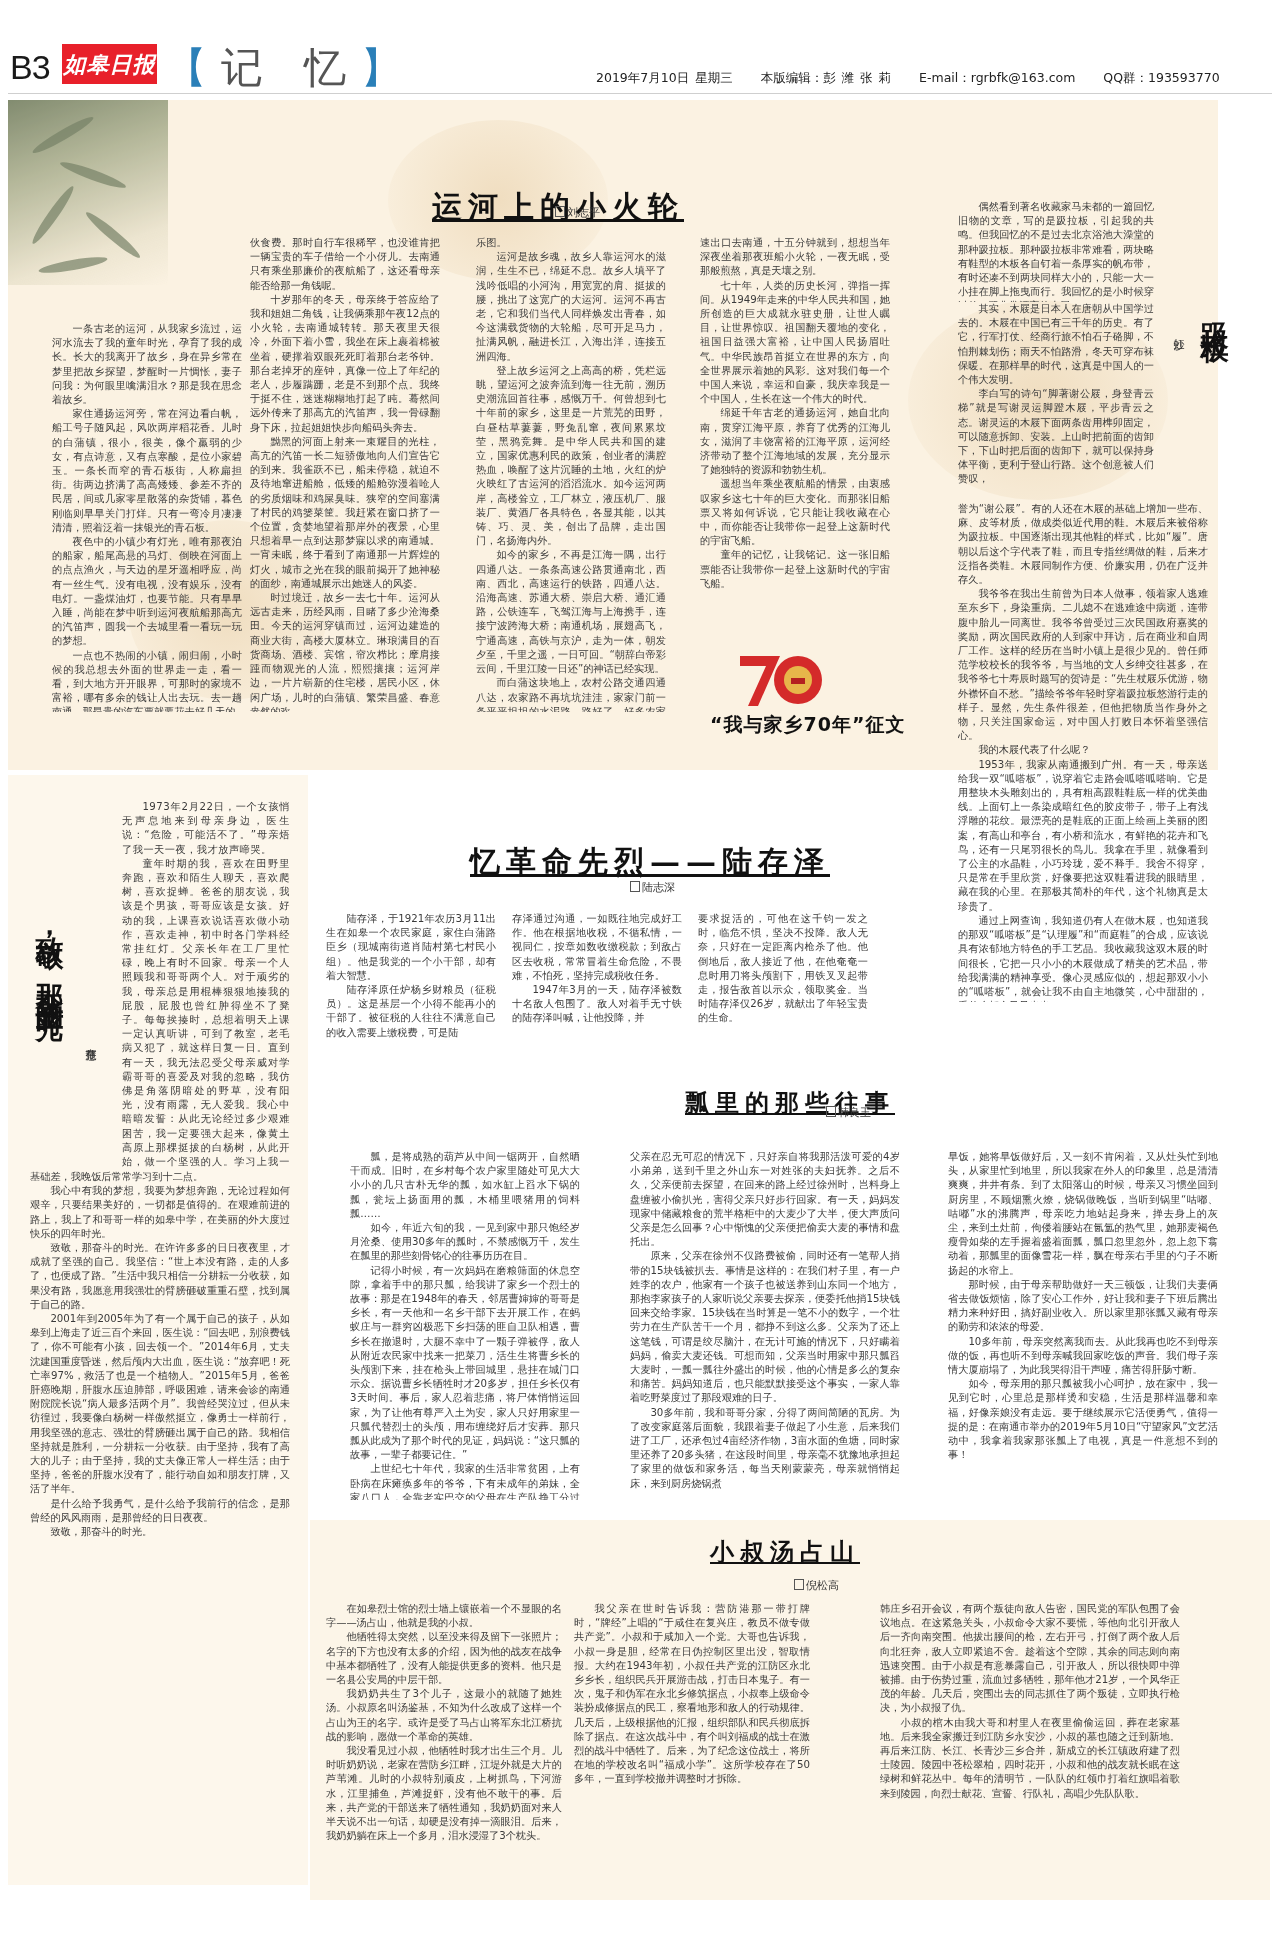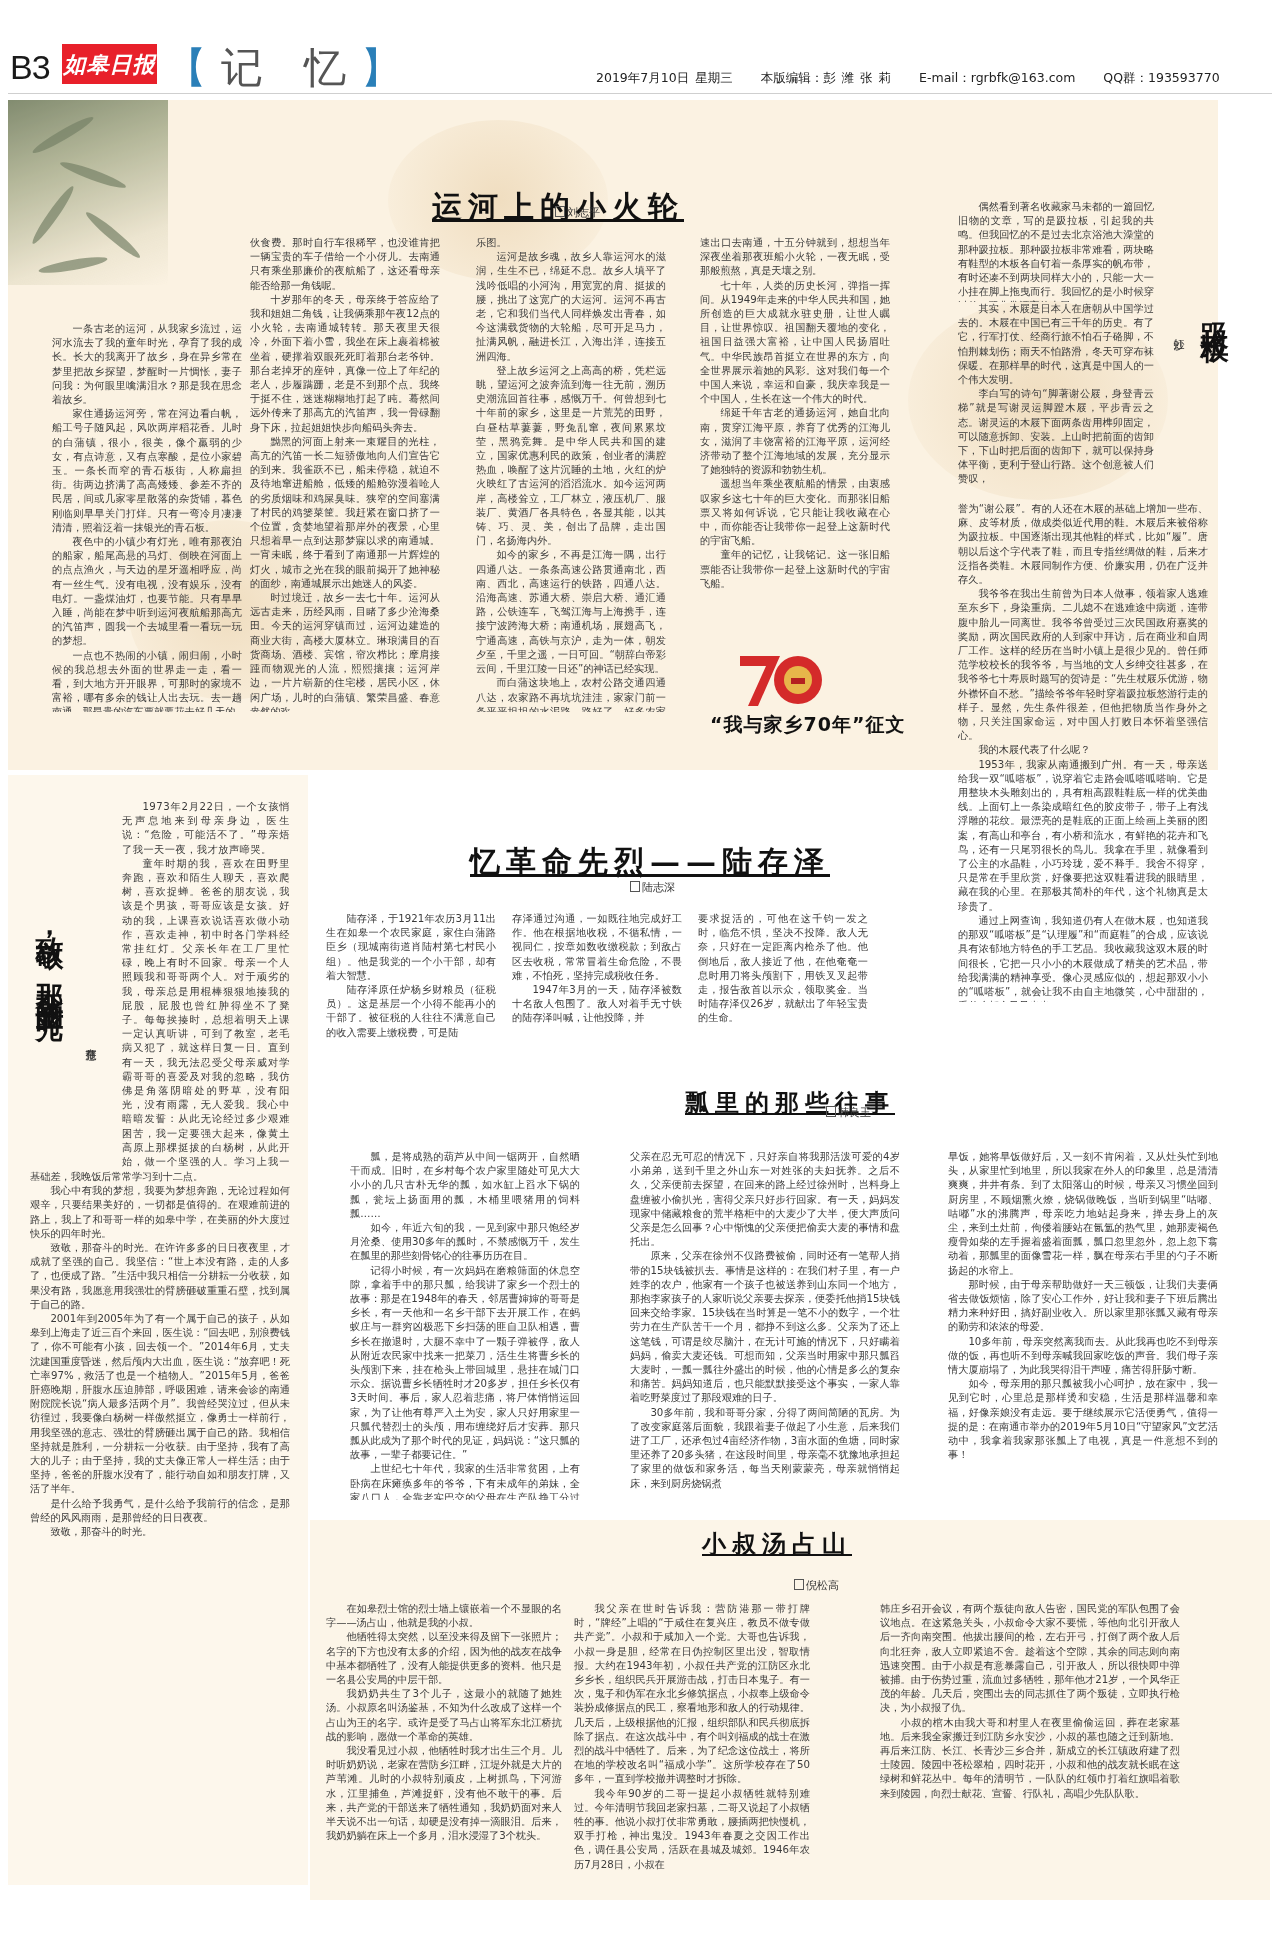--- a/index.html
+++ b/index.html
@@ -161,28 +161,27 @@
   <p>30多年前，我和哥哥分家，分得了两间简陋的瓦房。为了改变家庭落后面貌，我跟着妻子做起了小生意，后来我们进了工厂，还承包过4亩经济作物，3亩水面的鱼塘，同时家里还养了20多头猪，在这段时间里，母亲毫不犹豫地承担起了家里的做饭和家务活，每当天刚蒙蒙亮，母亲就悄悄起床，来到厨房烧锅煮</p>
 </div>
 <div class="col" style="left:948px;top:1150px;width:270px;height:350px;">
   <p class="cont">早饭，她将早饭做好后，又一刻不肯闲着，又从灶头忙到地头，从家里忙到地里，所以我家在外人的印象里，总是清清爽爽，井井有条。到了太阳落山的时候，母亲又习惯坐回到厨房里，不顾烟熏火燎，烧锅做晚饭，当听到锅里“咕嘟、咕嘟”水的沸腾声，母亲吃力地站起身来，掸去身上的灰尘，来到土灶前，佝偻着腰站在氤氲的热气里，她那麦褐色瘦骨如柴的左手握着盛着面瓢，瓢口忽里忽外，忽上忽下翕动着，那瓢里的面像雪花一样，飘在母亲右手里的勺子不断扬起的水帘上。</p>
   <p>那时候，由于母亲帮助做好一天三顿饭，让我们夫妻俩省去做饭烦恼，除了安心工作外，好让我和妻子下班后腾出精力来种好田，搞好副业收入。所以家里那张瓢又藏有母亲的勤劳和浓浓的母爱。</p>
   <p>10多年前，母亲突然离我而去。从此我再也吃不到母亲做的饭，再也听不到母亲喊我回家吃饭的声音。我们母子亲情大厦崩塌了，为此我哭得泪干声哑，痛苦得肝肠寸断。</p>
   <p>如今，母亲用的那只瓢被我小心呵护，放在家中，我一见到它时，心里总是那样烫和安稳，生活是那样温馨和幸福，好像亲娘没有走远。要于继续展示它活便勇气，值得一提的是：在南通市举办的2019年5月10日“守望家风”文艺活动中，我拿着我家那张瓢上了电视，真是一件意想不到的事！</p>
 </div>
 
 <section class="panel" style="left:310px;top:1520px;width:960px;height:380px;background:#fcf5e8;"></section>
-<h2 class="title-h" style="left:702px;top:1528px;font-size:24px;margin:0;text-align:right;">小叔汤占山</h2>
+<h2 class="title-h" style="left:702px;top:1528px;font-size:24px;margin:8px;text-align:right;">小叔汤占山</h2>
 <div class="byline" style="left:754px;top:1578px;">倪松高</div>
 <div class="col" style="left:326px;top:1602px;width:236px;height:268px;">
   <p>在如皋烈士馆的烈士墙上镶嵌着一个不显眼的名字——汤占山，他就是我的小叔。</p>
   <p>他牺牲得太突然，以至没来得及留下一张照片；名字的下方也没有太多的介绍，因为他的战友在战争中基本都牺牲了，没有人能提供更多的资料。他只是一名县公安局的中层干部。</p>
   <p>我奶奶共生了3个儿子，这最小的就随了她姓汤。小叔原名叫汤鉴基，不知为什么改成了这样一个占山为王的名字。或许是受了马占山将军东北江桥抗战的影响，愿做一个革命的英雄。</p>
   <p>我没看见过小叔，他牺牲时我才出生三个月。儿时听奶奶说，老家在营防乡江畔，江堤外就是大片的芦苇滩。儿时的小叔特别顽皮，上树抓鸟，下河游水，江里捕鱼，芦滩捉虾，没有他不敢干的事。后来，共产党的干部送来了牺牲通知，我奶奶面对来人半天说不出一句话，却硬是没有掉一滴眼泪。后来，我奶奶躺在床上一个多月，泪水浸湿了3个枕头。</p>
 </div>
 <div class="col" style="left:574px;top:1602px;width:236px;height:268px;">
   <p>我父亲在世时告诉我：营防港那一带打牌时，“牌经”上唱的“于咸住在复兴庄，教员不做专做共产党”。小叔和于咸加入一个党。大哥也告诉我，小叔一身是胆，经常在日伪控制区里出没，智取情报。大约在1943年初，小叔任共产党的江防区永北乡乡长，组织民兵开展游击战，打击日本鬼子。有一次，鬼子和伪军在永北乡修筑据点，小叔奉上级命令装扮成修据点的民工，察看地形和敌人的行动规律。几天后，上级根据他的汇报，组织部队和民兵彻底拆除了据点。在这次战斗中，有个叫刘福成的战士在激烈的战斗中牺牲了。后来，为了纪念这位战士，将所在地的学校改名叫“福成小学”。这所学校存在了50多年，一直到学校撤并调整时才拆除。</p>
-  <p>我今年90岁的二哥一提起小叔牺牲就特别难过。今年清明节我回老家扫墓，二哥又说起了小叔牺牲的事。他说小叔打仗非常勇敢，腰插两把快慢机，双手打枪，神出鬼没。1943年春夏之交因工作出色，调任县公安局，活跃在县城及城郊。1946年农历7月28日，小叔在</p>
 </div>
 <div class="col" style="left:822px;top:1602px;width:236px;height:268px;width:300px;left:880px;">
   <p class="cont">韩庄乡召开会议，有两个叛徒向敌人告密，国民党的军队包围了会议地点。在这紧急关头，小叔命令大家不要慌，等他向北引开敌人后一齐向南突围。他拔出腰间的枪，左右开弓，打倒了两个敌人后向北狂奔，敌人立即紧追不舍。趁着这个空隙，其余的同志则向南迅速突围。由于小叔是有意暴露自己，引开敌人，所以很快即中弹被捕。由于伤势过重，流血过多牺牲，那年他才21岁，一个风华正茂的年龄。几天后，突围出去的同志抓住了两个叛徒，立即执行枪决，为小叔报了仇。</p>
   <p>小叔的棺木由我大哥和村里人在夜里偷偷运回，葬在老家墓地。后来我全家搬迁到江防乡永安沙，小叔的墓也随之迁到新地。再后来江防、长江、长青沙三乡合并，新成立的长江镇政府建了烈士陵园。陵园中苍松翠柏，四时花开，小叔和他的战友就长眠在这绿树和鲜花丛中。每年的清明节，一队队的红领巾打着红旗唱着歌来到陵园，向烈士献花、宣誓、行队礼，高唱少先队队歌。</p>
 </div>
 
 </body></html>

